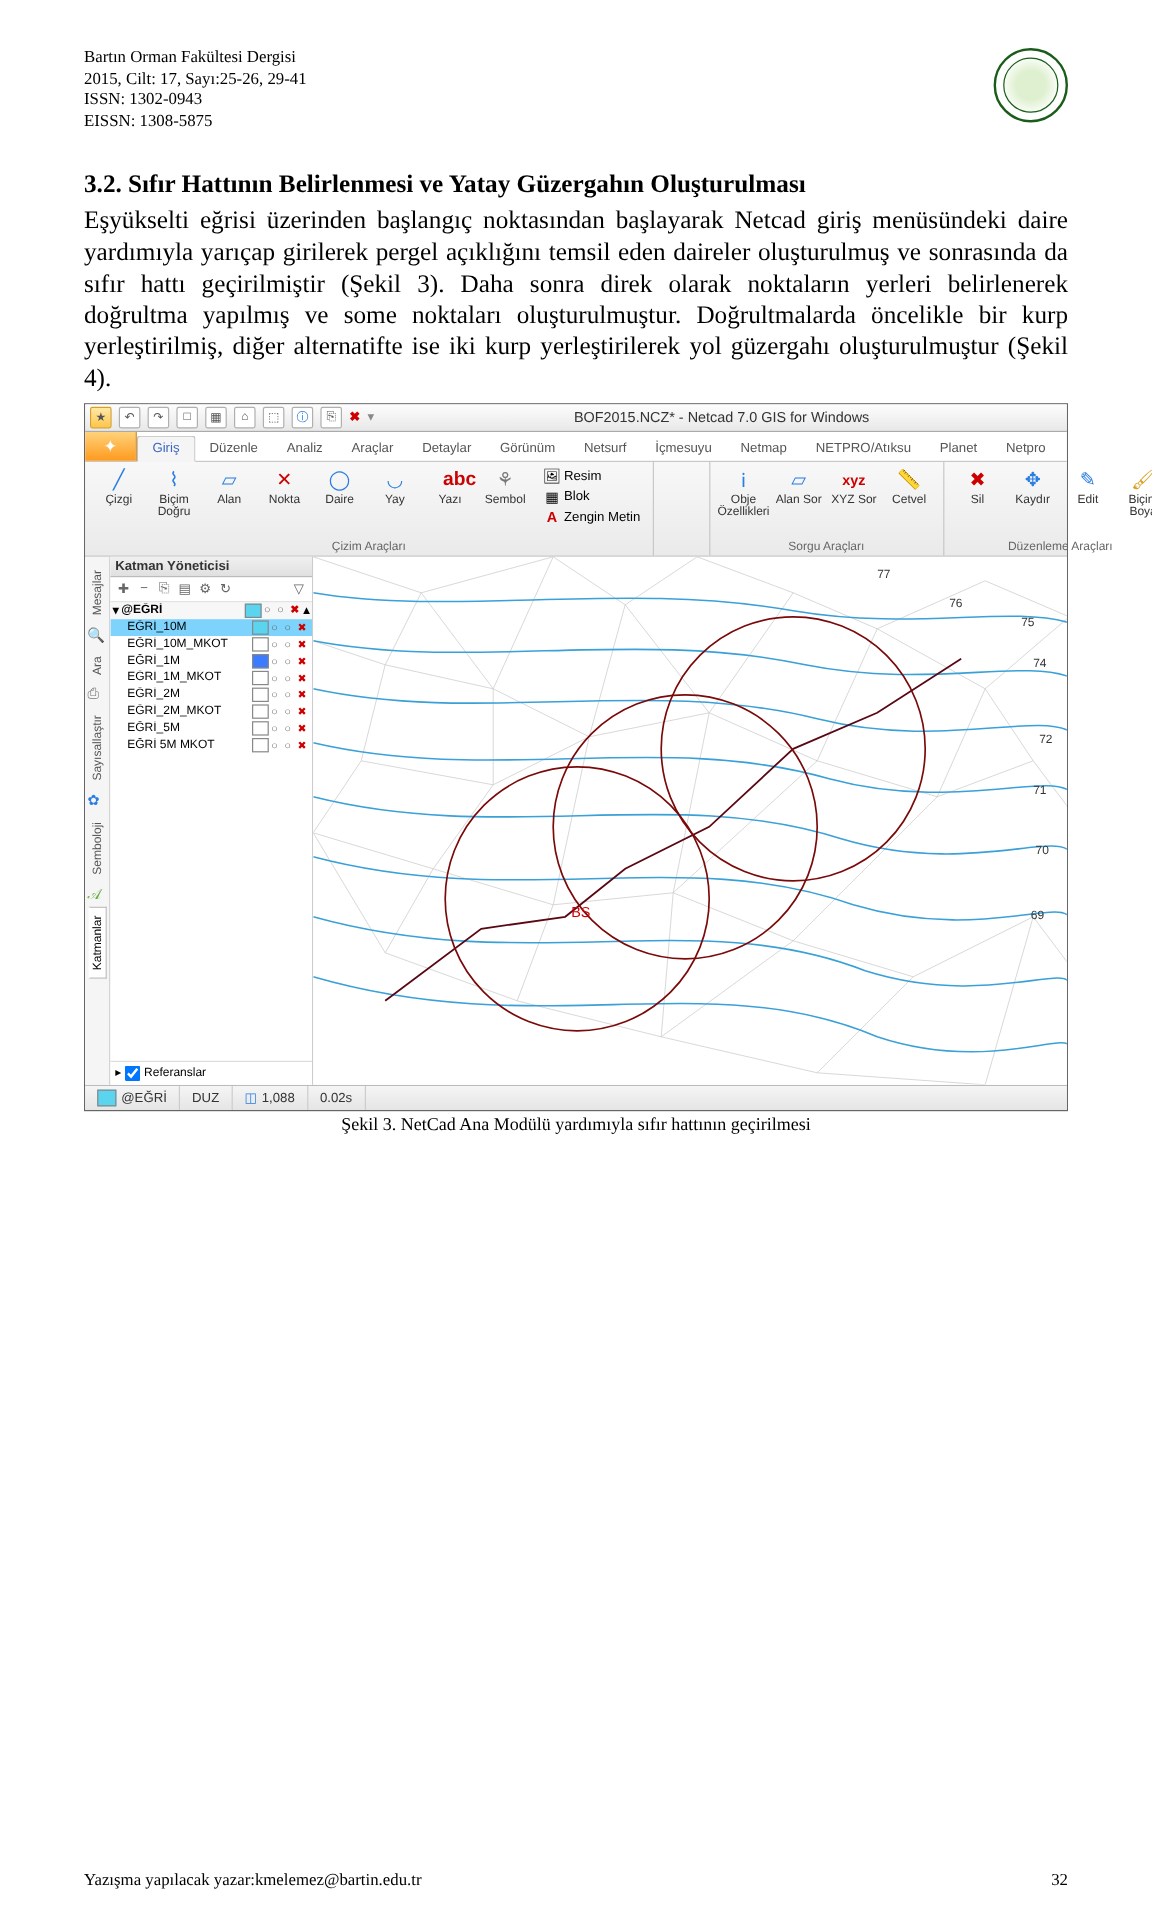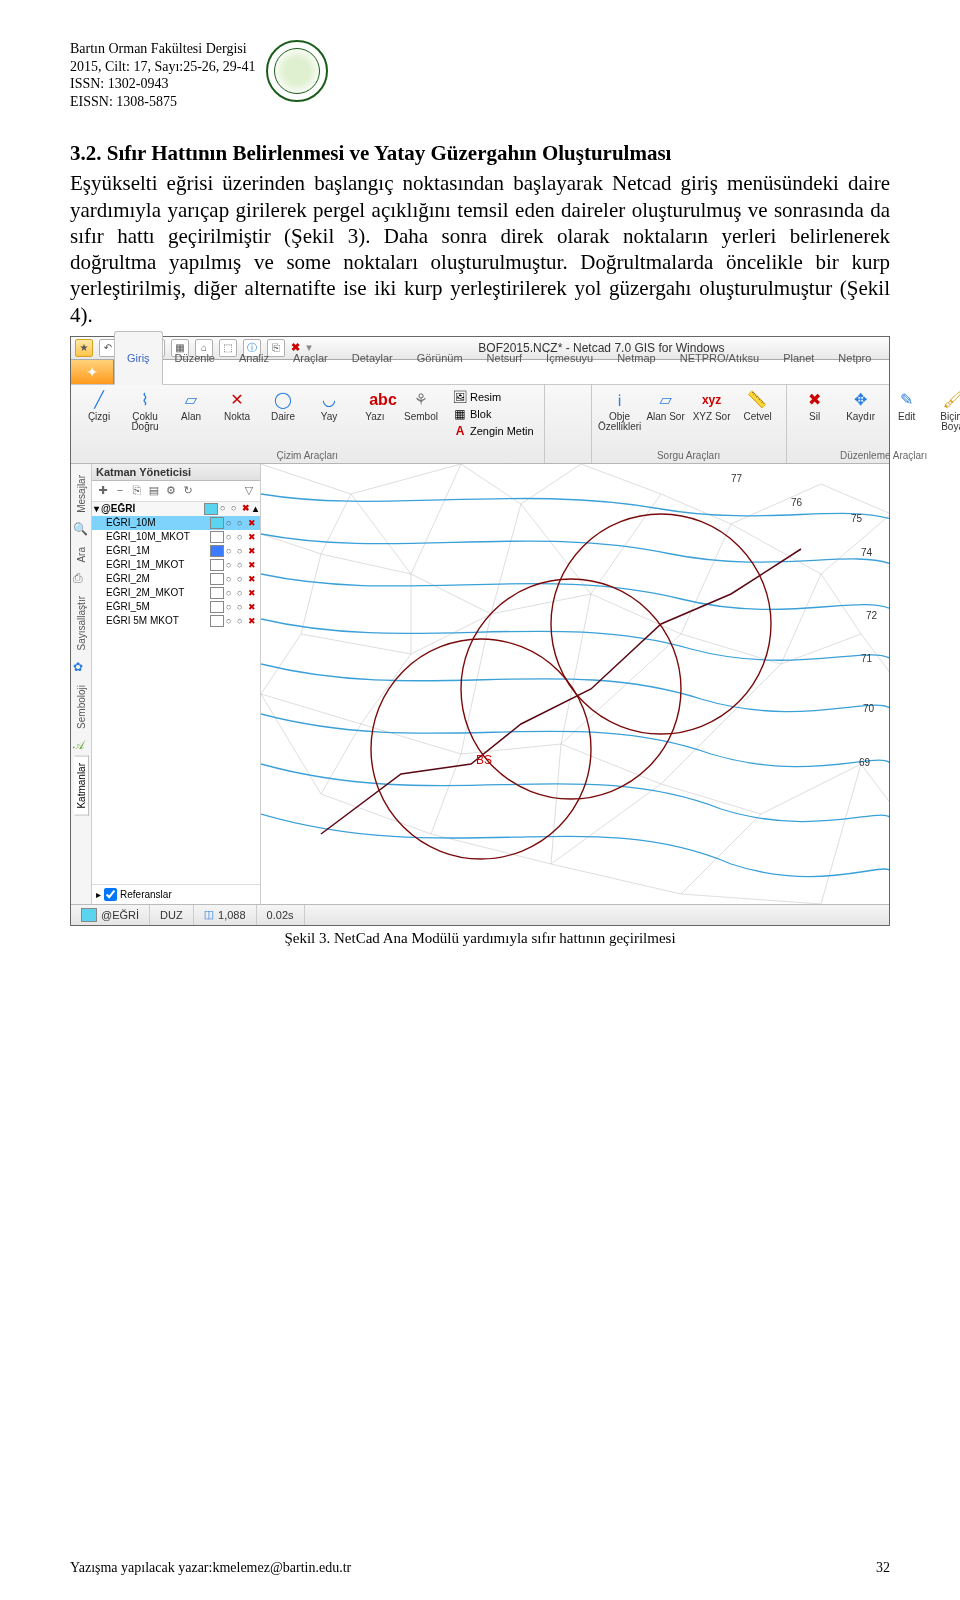--- a/index.html
+++ b/index.html
@@ -1,33 +1,33 @@
 <!DOCTYPE html>
 <html><head>
 <meta charset="utf-8">
 <style>
   body { margin:0; font-family:"Times New Roman", serif; background:#fff; width:960px; }
   .page { padding:40px 70px 40px 70px; }
-  .header-row { display:flex; justify-content:flex-start; align-items:flex-start; gap:10px; }
+  .header-row { display:flex; justify-content:space-between; align-items:flex-start; gap:10px; }
   .hdr-text { font-size:14px; line-height:1.25; text-align:left; }
   .seal { width:58px; height:58px; border:2px solid #1a5c1a; border-radius:50%; position:relative; background:radial-gradient(circle,#dff0d0 30%,#fff 60%); }
   .seal::after{content:""; position:absolute; inset:6px; border:1px solid #1a5c1a; border-radius:50%;}
   .body-text { font-size:21px; line-height:1.25; text-align:justify; margin-top:30px; }
   .body-text b{font-weight:bold;}
   .fig { margin-top:8px; }
   .fig-app { border:1px solid #666; font-family:"Segoe UI",Tahoma,sans-serif; font-size:11px; background:#fff; }
   .titlebar { background:linear-gradient(#fdfdfd,#e8e8e8); border-bottom:1px solid #aaa; display:flex; align-items:center; height:22px; padding:0 4px; gap:6px;}
   .qat-btn{width:16px;height:16px;border:1px solid #b0b0b0;border-radius:2px;background:#fff;display:flex;align-items:center;justify-content:center;font-size:10px;color:#555;}
   .qat-btn.orange{background:linear-gradient(#ffe9a8,#ffc54a);border-color:#d9a020;}
   .redx{color:#c00;font-weight:bold;}
   .titlebar-title{flex:1;text-align:center;font-size:12px;color:#333;}
   .ribbon-tabs{background:#fff;border-bottom:1px solid #c8c8c8;display:flex;align-items:flex-end;height:24px;}
   .app-btn{width:42px;height:24px;background:linear-gradient(#ffd27a,#ff9a1e);border-right:1px solid #d08010;display:flex;align-items:center;justify-content:center;}
   .app-btn span{color:#fff;font-size:14px;}
-  .rtab{padding:20px 12px;color:#555;cursor:pointer;}
+  .rtab{padding:4px 12px;color:#555;cursor:pointer;}
   .rtab.active{background:#f5f5f5;border:1px solid #c0c0c0;border-bottom:1px solid #f5f5f5;border-radius:3px 3px 0 0;color:#3a66c4;position:relative;top:1px;}
   .ribbon-body{background:linear-gradient(#f8f8f8,#eaeaea);border-bottom:1px solid #b5b5b5;display:flex;height:78px;}
   .rgroup{border-right:1px solid #c8c8c8;padding:4px 8px 2px;display:flex;flex-direction:column;justify-content:space-between;}
   .rgroup-row{display:flex;gap:6px;align-items:flex-start;}
   .rbtn{display:flex;flex-direction:column;align-items:center;width:40px;gap:1px;}
   .rbtn-sm{display:flex;align-items:center;gap:3px;white-space:nowrap;padding:1px 2px;}
   .ricon{width:22px;height:22px;display:flex;align-items:center;justify-content:center;font-size:16px;}
   .ricon-sm{width:14px;height:14px;display:flex;align-items:center;justify-content:center;font-size:12px;}
   .rlabel{font-size:10px;color:#333;text-align:center;line-height:1;}
   .rgroup-title{text-align:center;font-size:10px;color:#666;}
@@ -119,21 +119,21 @@
 
       <div class="ribbon-body">
         <div class="rgroup">
           <div class="rgroup-row">
             <div class="rbtn">
                   <div class="ricon" style="color:#2a7de1;">╱</div>
                   <div class="rlabel">Çizgi</div>
                 </div>
             <div class="rbtn">
                   <div class="ricon" style="color:#2a7de1;">⌇</div>
-                  <div class="rlabel">Çoklu Doğru</div>
+                  <div class="rlabel">Biçim Doğru</div>
                 </div>
             <div class="rbtn">
                   <div class="ricon" style="color:#2a7de1;">▱</div>
                   <div class="rlabel">Alan</div>
                 </div>
             <div class="rbtn">
                   <div class="ricon" style="color:#c00;">✕</div>
                   <div class="rlabel">Nokta</div>
                 </div>
             <div class="rbtn">

